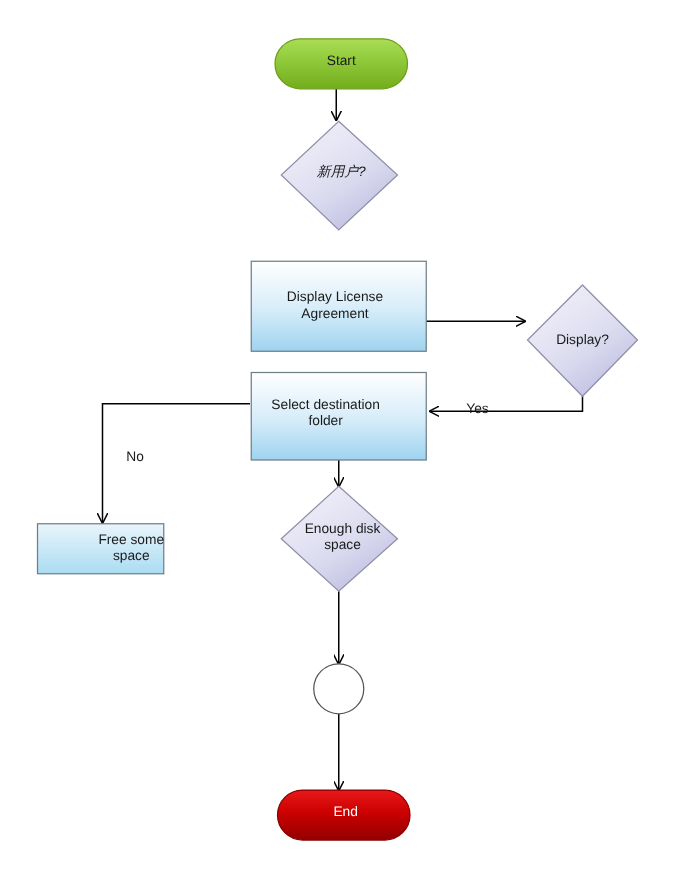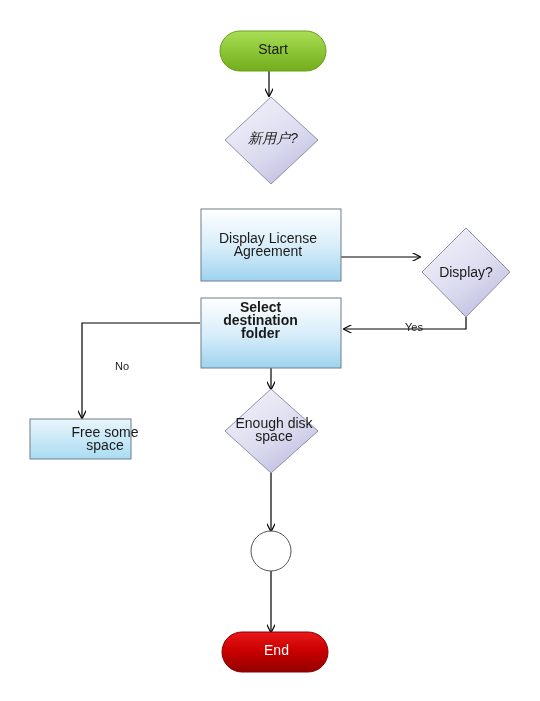--- a/index.html
+++ b/index.html
@@ -18,42 +18,42 @@
     position: absolute;
     left: 0;
     top: 0;
     width: 540px;
     height: 701px;
   }
   .node-label {
     position: absolute;
     text-align: center;
     font-family: "Liberation Sans", sans-serif;
-    font-size: 14px;
+    font-size: 11px;
     color: #1a1a1a;
     line-height: 13px;
     pointer-events: none;
     white-space: pre-line;
   }
   .edge-label {
     position: absolute;
     font-family: "Liberation Sans", sans-serif;
     font-size: 11px;
     color: #1a1a1a;
     line-height: 13px;
   }
   .label-start  { left: 220px; top: 43px;  width: 106px; }
   .label-newuser{ left: 225px; top: 132px; width: 96px; font-style: italic;  }
   .label-license{ left: 202px; top: 232px; width: 132px; }
-  .label-select { left: 202px; top: 301px; width: 117px; font-weight: bold; }
+  .label-select { left: 202px; top: 318px; width: 117px; }
   .label-disk   { left: 228px; top: 417px; width: 92px;  }
   .label-free   { left: 31px;  top: 426px; width: 100px; padding-left: 24px; }
   .label-end    { left: 222px; top: 644px; width: 109px; color: #ffffff; }
-  .label-yes    { left: 373px; top: 321px; margin-left: 32px; }
-  .label-no     { left: 115px;  top: 360px; }
+  .label-yes    { left: 373px; top: 321px; }
+  .label-no     { left: 101px;  top: 360px; }
 </style>
 </head>
 <body>
 
 <svg id="canvas" viewBox="0 0 540 701" xmlns="http://www.w3.org/2000/svg">
   <defs>
     <linearGradient id="gradGreen" x1="0" y1="0" x2="0" y2="1">
       <stop offset="0%" stop-color="#aadd55"></stop>
       <stop offset="45%" stop-color="#8fc93a"></stop>
       <stop offset="100%" stop-color="#73ad1c"></stop>

